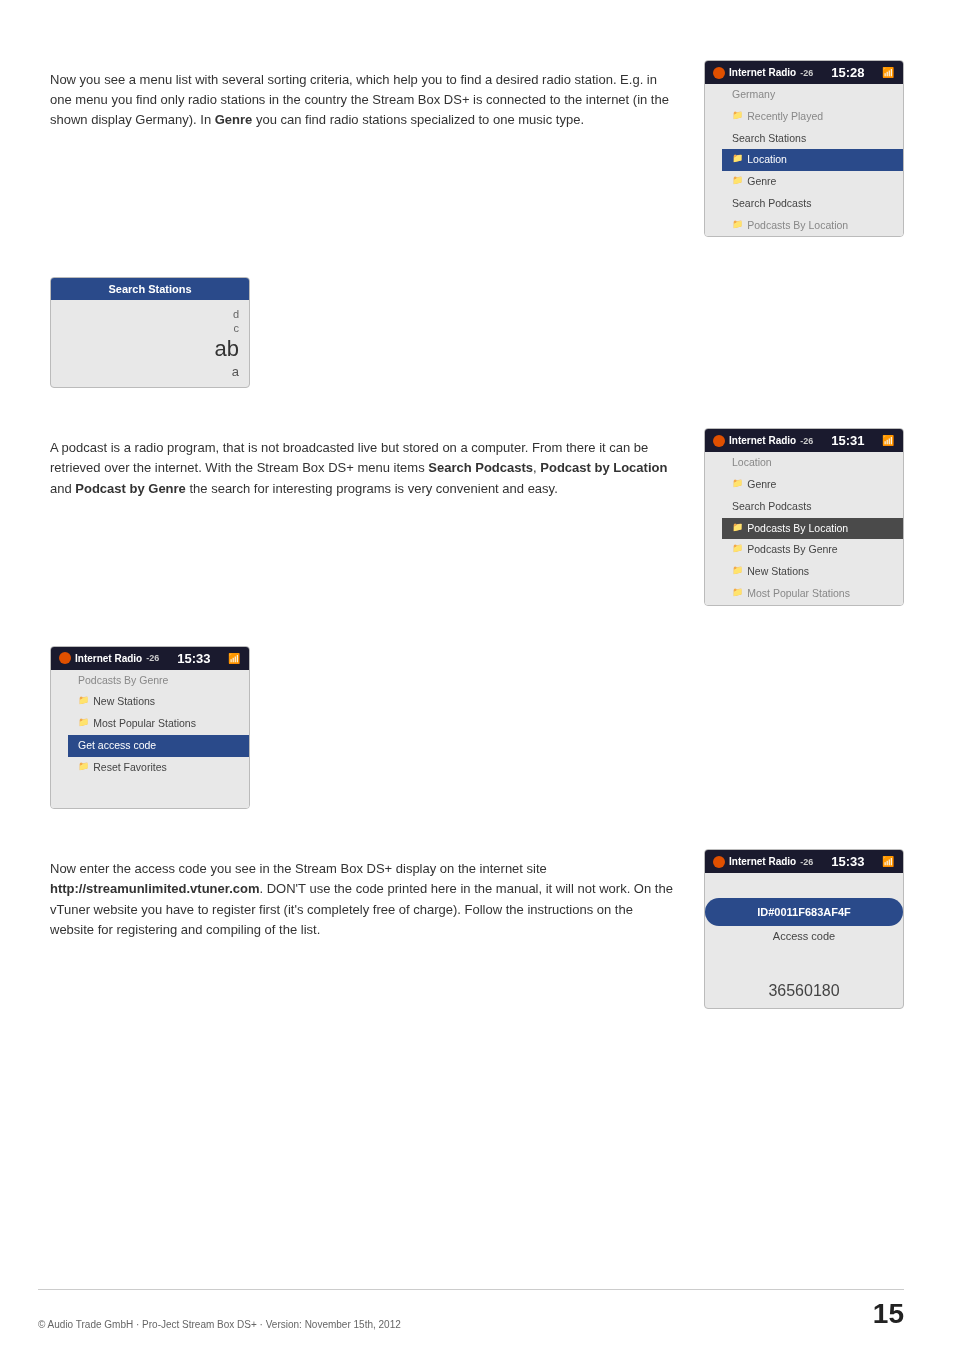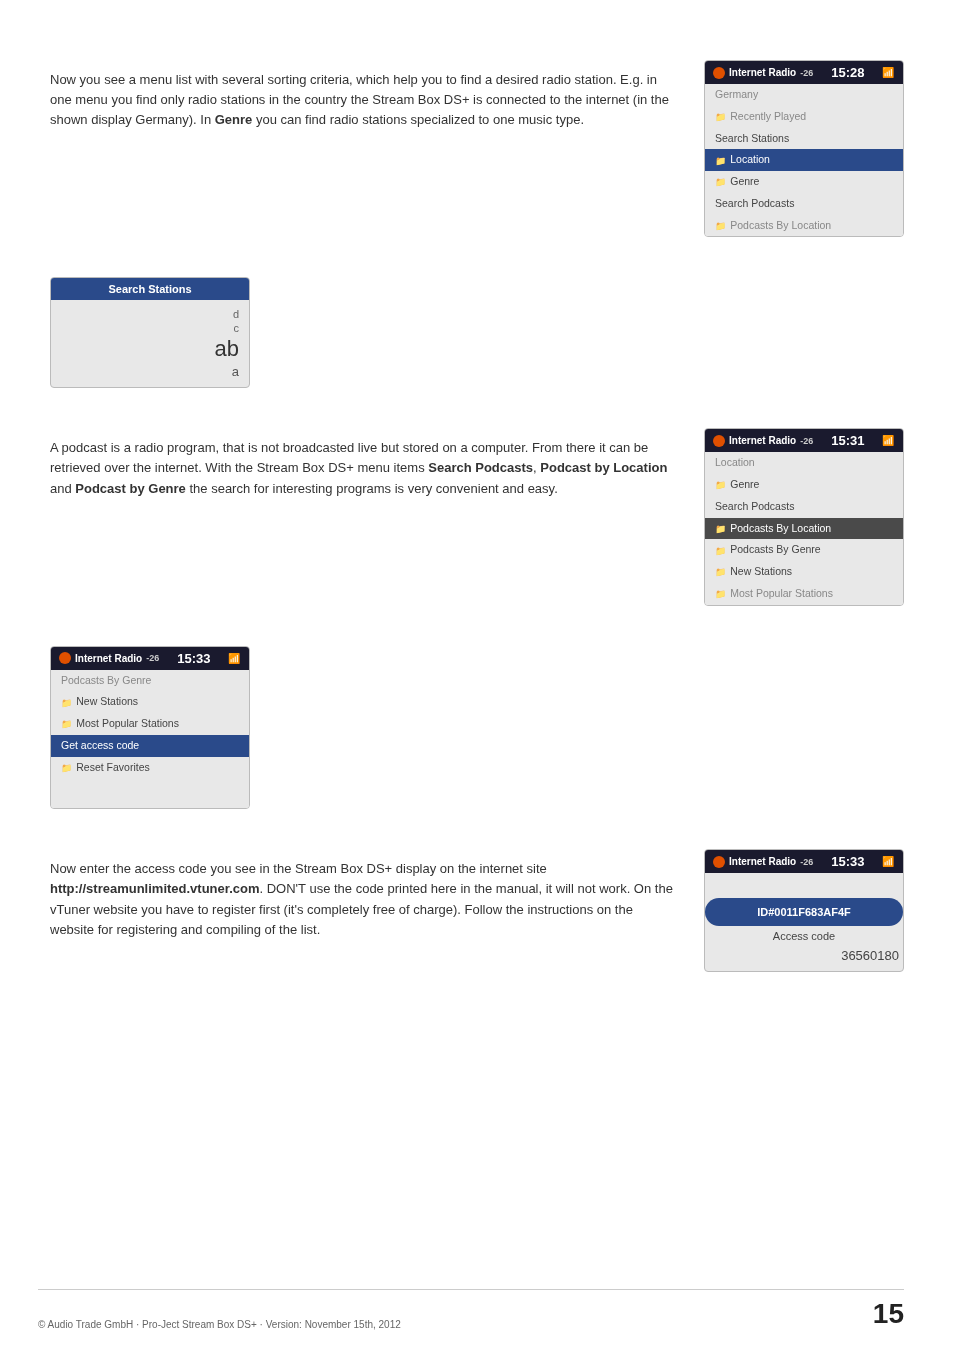--- a/index.html
+++ b/index.html
@@ -100,24 +100,25 @@
     .screen-body {
       background: #e8e8e8;
       padding: 0;
     }
 
     .menu-item {
       padding: 3px 10px;
       font-size: 10.5px;
       color: #444;
       display: flex;
-      align-items: flex-end;
+      align-items: flex-start;
       gap: 4px;
       line-height: 1.5;
       white-space: nowrap;
+      margin-left: 17px;
     }
 
     .menu-item.selected {
       background: #2a4a8a;
       color: #fff;
     }
 
     .menu-item.highlighted {
       background: #4a4a4a;
       color: #fff;
@@ -202,24 +203,25 @@
     }
 
     .access-label {
       text-align: center;
       padding: 4px;
       font-size: 11px;
       color: #444;
     }
 
     .access-code-val {
-      text-align: right;
+      text-align: center;
       padding: 2px 4px 8px;
-      font-size: 13px;
+      font-size: 16px;
       color: #444;
+      margin-top: 34px;
     }
 
     
     .page-footer {
       position: absolute;
       bottom: 20px;
       left: 38px;
       right: 50px;
       display: flex;
       justify-content: space-between;

